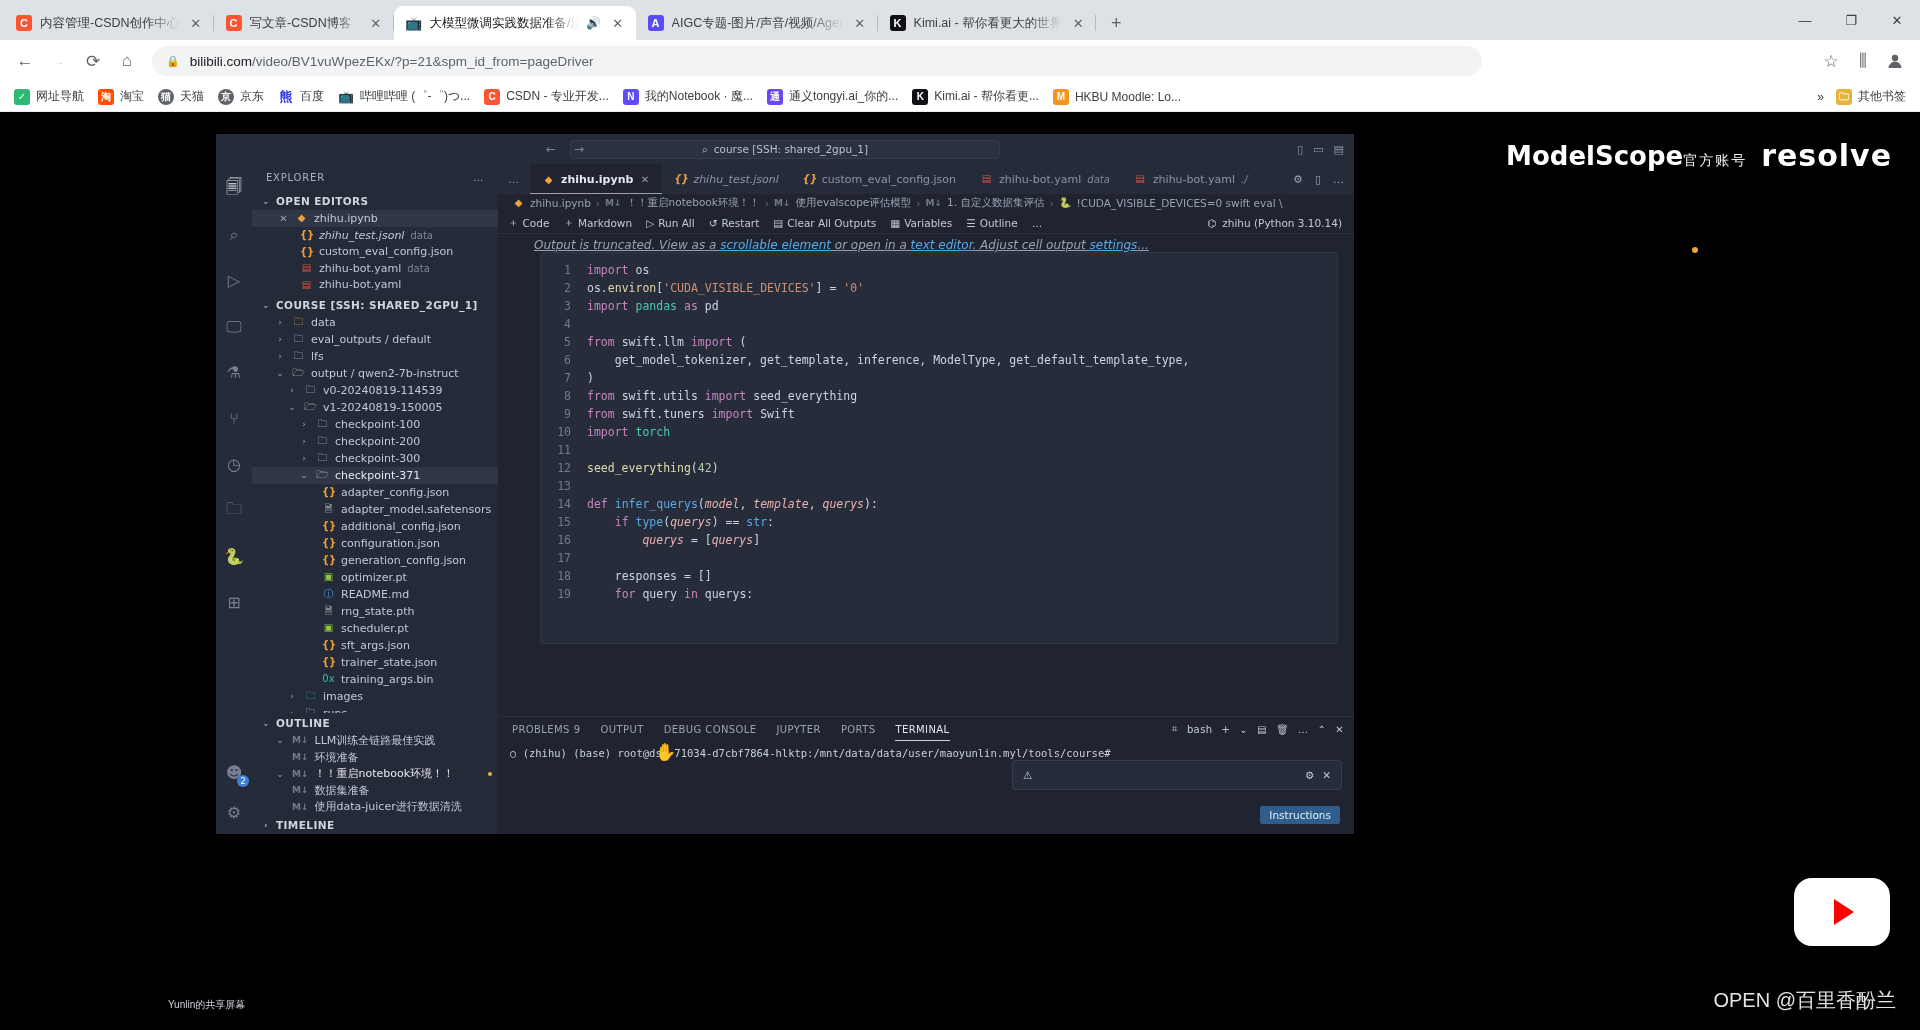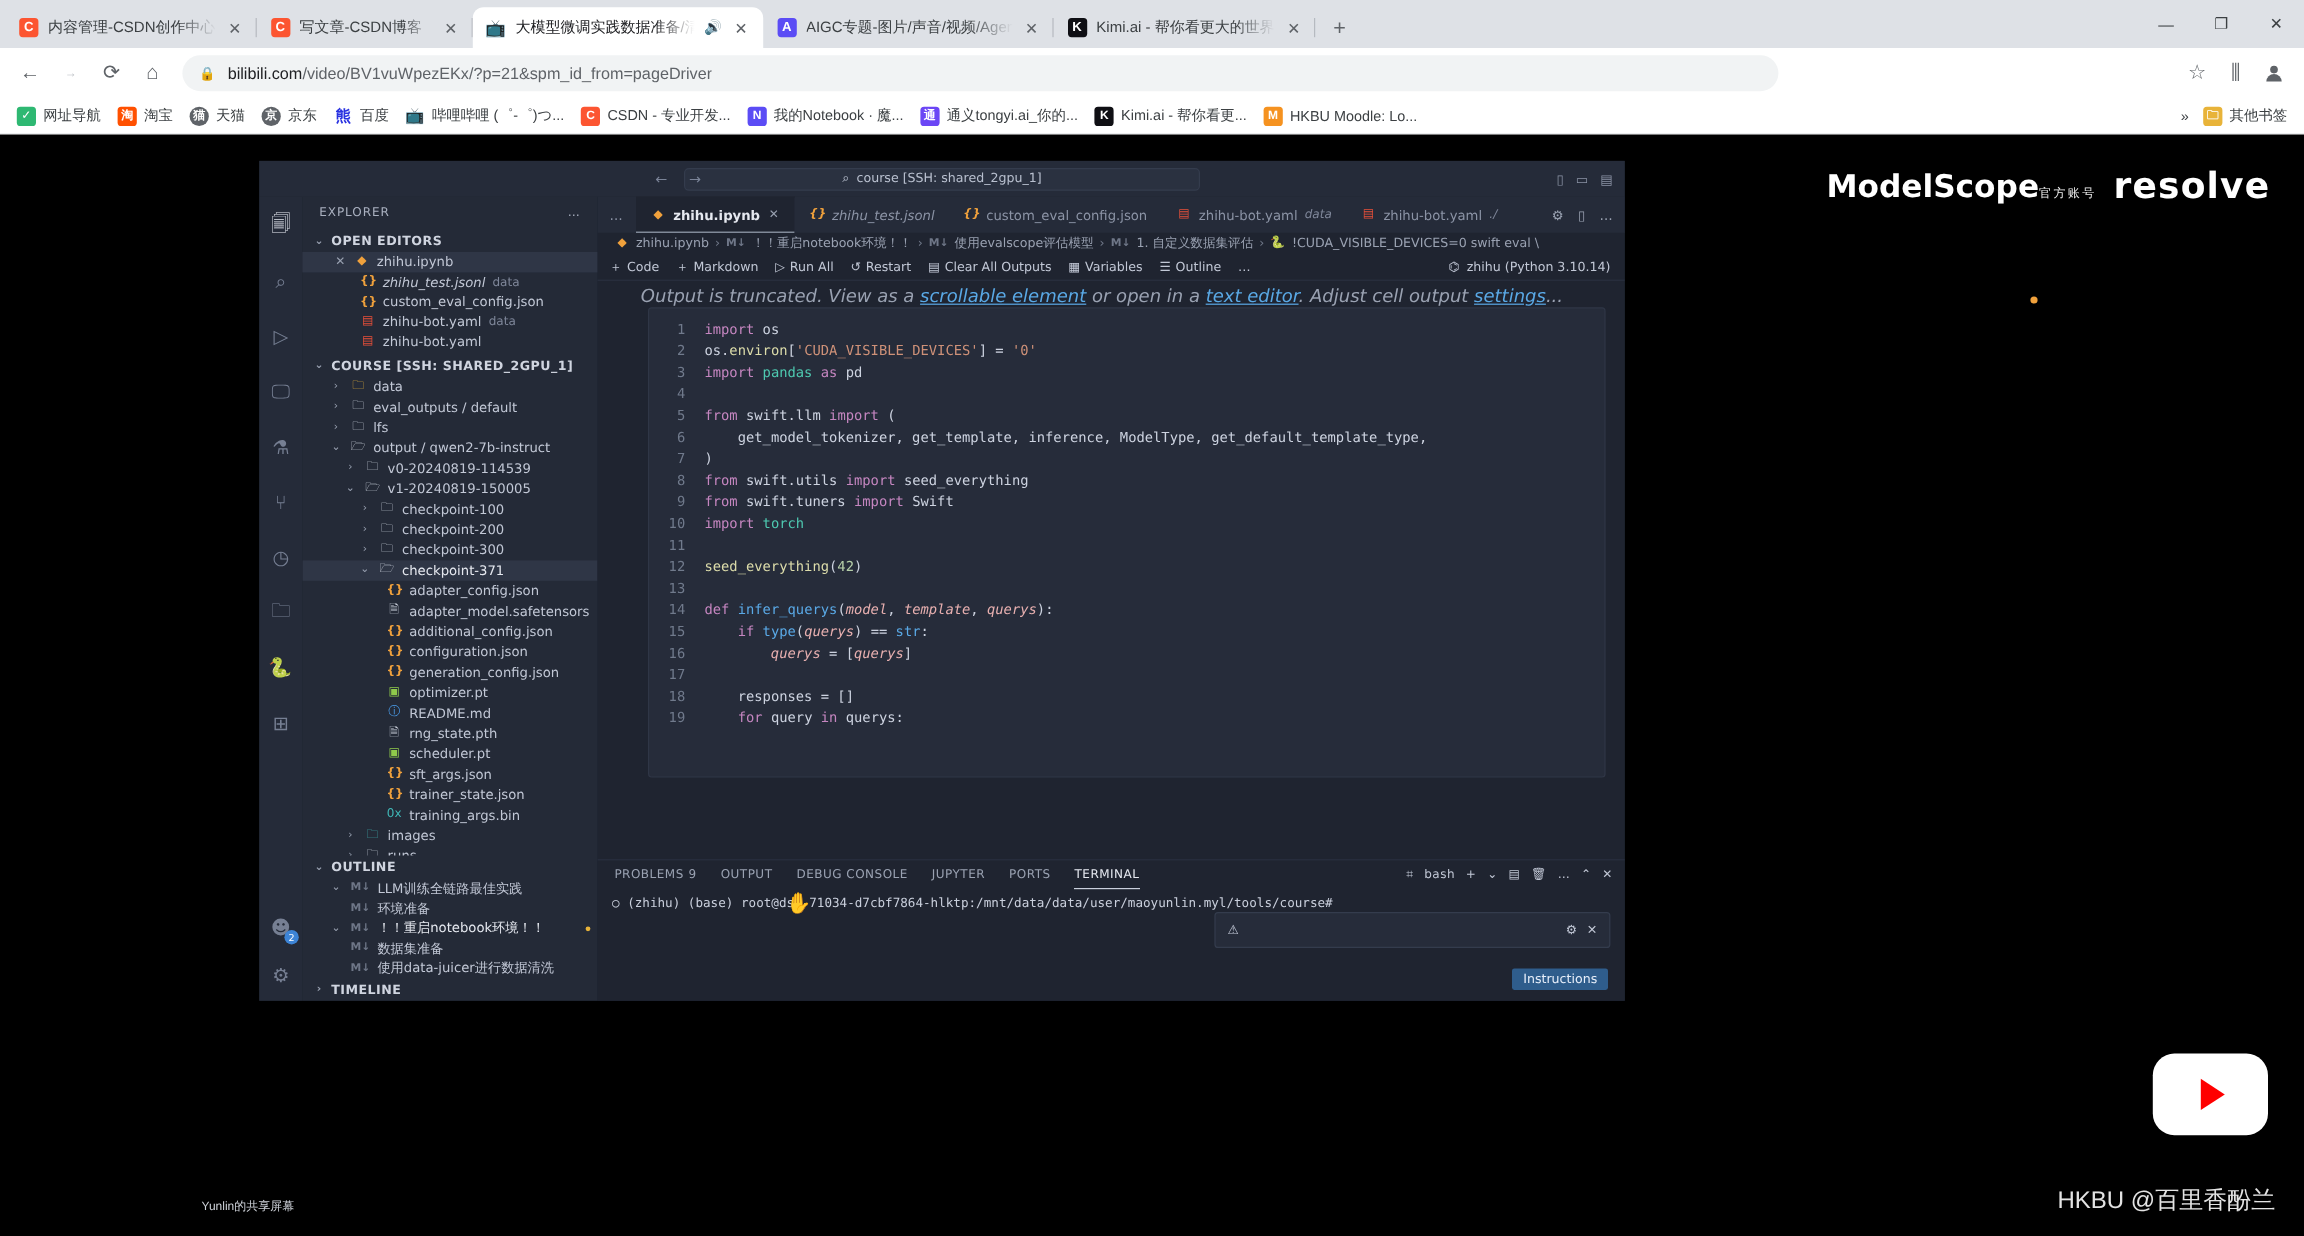--- a/index.html
+++ b/index.html
@@ -165,21 +165,21 @@
   .breadcrumb { height: 18px; display:flex; align-items:center; gap:5px;
                 padding-left: 14px; font-size: 10.5px; color:#9aa2b2; white-space:nowrap; overflow:hidden; }
   .bc-sep { color:#6f7788; }
 
   .nbtoolbar { height: 22px; display:flex; align-items:center; gap: 14px; padding-left:10px;
                font-size: 10.5px; color:#c2c8d6; border-bottom:1px solid #2a3040; }
   .nbt { display:flex; align-items:center; gap:4px; }
   .nbtoolbar-right { margin-left:auto; display:flex; align-items:center; gap:6px; padding-right:12px; color:#c2c8d6; }
 
   .nbscroll { flex:1 1 auto; position:relative; overflow:hidden; padding-left: 8px; }
-  .truncnote { font-size:15px; color:#9aa2b2; font-style:italic; padding: 4px 0 0 28px; }
+  .truncnote { font-size:12px; color:#9aa2b2; font-style:italic; padding: 4px 0 0 28px; text-decoration: underline; }
   .truncnote a { color:#5aa9e6; text-decoration: underline; }
   .mdcell-h { font-size: 20px; color:#e8ebf2; font-weight:600; padding: 26px 0 18px 28px; }
 
   .codecell {
     margin-left: 34px; margin-right: 16px; background:#262c3a;
     border: 1px solid #2f3646; border-radius: 3px; position:relative;
     height: 392px; overflow:hidden;
   }
   .code {
     font-family: "DejaVu Sans Mono", "Liberation Mono", monospace;
@@ -216,21 +216,21 @@
   .toast-link { color:#5aa9e6; text-decoration: underline; }
   .toast-actions { position:absolute; right: 14px; bottom: 12px; }
   .toast-btn { background:#2f5d8c; color:#e6eefa; font-size:10.5px; padding: 3px 9px; border-radius:2px; }
 
   
   .ms-logo {
     position:absolute; right: 28px; top: 26px; display:flex; align-items:center; gap: 14px;
     color:#fff; font-size: 26px; font-weight: bold; text-shadow: 0 1px 4px rgba(0,0,0,.6);
     font-family:"DejaVu Sans","Liberation Sans",sans-serif;
   }
-  .ms-sub { font-size: 10px; font-weight: normal; letter-spacing: 2px; opacity:.95; }
+  .ms-sub { font-size: 14px; font-weight: normal; letter-spacing: 2px; opacity:.95; }
   .bili-word { font-size: 30px; letter-spacing: 1px; }
   .subtitle {
     position:absolute; left: 0; right: 0; bottom: 22px; text-align:center;
     color:#ffffff; font-size: 36px; font-weight: 600; letter-spacing: 1px;
     text-shadow: 0 2px 6px rgba(0,0,0,.85);
     font-family:"DejaVu Sans","Liberation Sans",sans-serif;
   }
   .cursor-hand { position:absolute; left: 655px; top: 630px; color:#f2f2f2; font-size: 17px; }
   .yt-badge {
     position:absolute; right: 30px; bottom: 84px; width: 96px; height: 68px;
@@ -748,18 +748,18 @@
 
         <div class="ms-logo">
           <span><span>ModelScope</span><span class="ms-sub">官方账号</span></span>
           <span class="bili-word">resolve</span>
         </div>
         <div class="dot-orange"></div>
         <div class="cursor-hand">✋</div>
         <div class="yt-badge">
             <span class="tri"></span>
           </div>
-        <div class="watermark-br">HKBU @百里香酚兰</div>
+        <div class="watermark-br">OPEN @百里香酚兰</div>
         <div class="watermark-bl">Yunlin的共享屏幕</div>
       </div>
     </div>
   </div>
 </div>
 
 </body></html>

